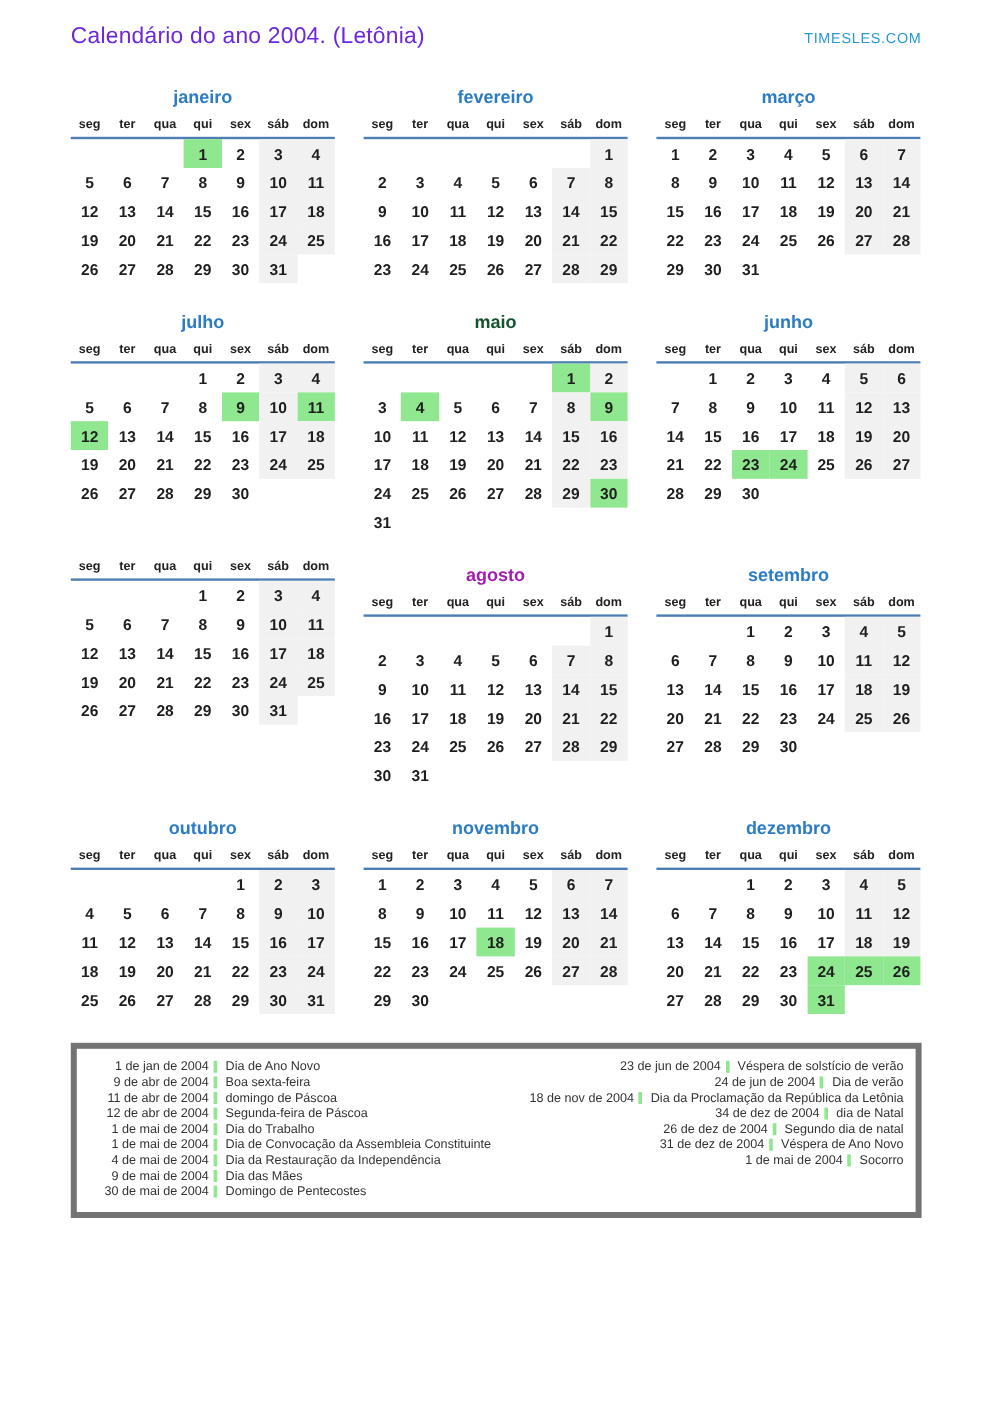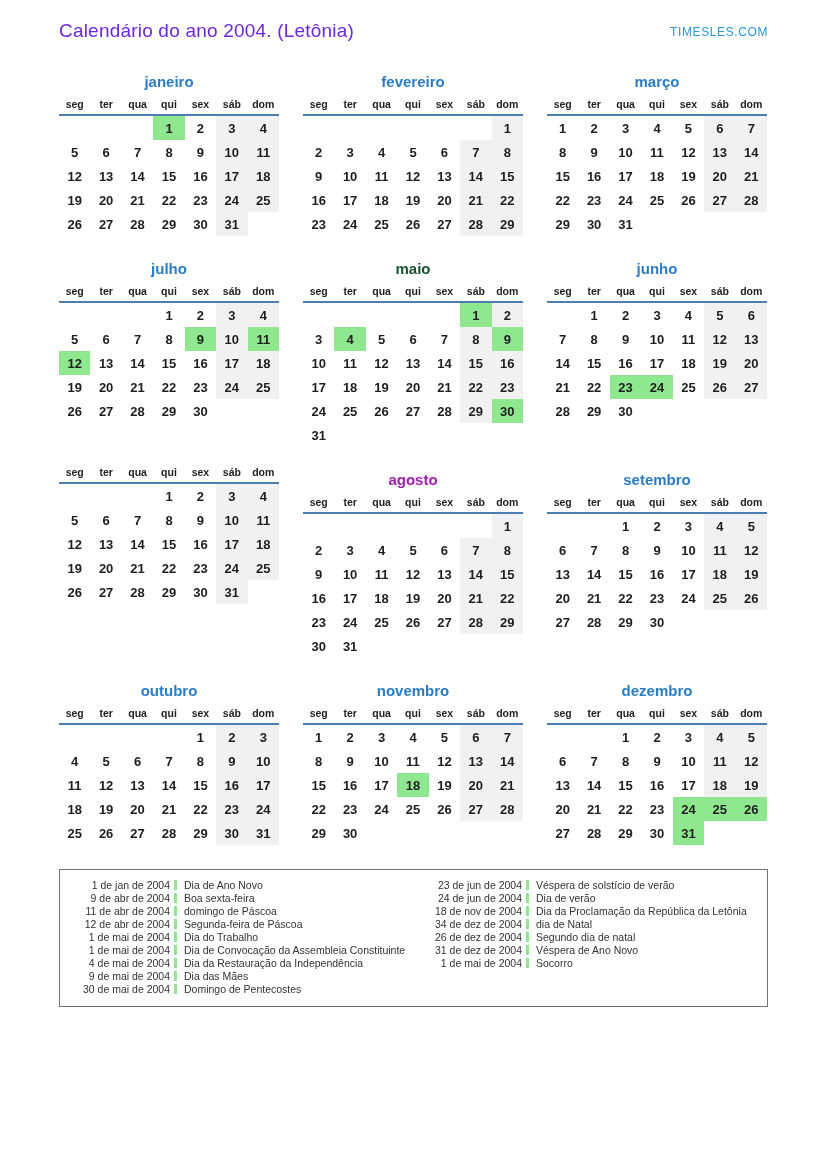--- a/index.html
+++ b/index.html
@@ -34,26 +34,26 @@
   .dow { text-align:center; font-size:10.5px; color:#222222; }
   .days { display:grid; grid-template-columns:repeat(7,1fr); grid-auto-rows:24px; }
   .cell {
     display:flex; align-items:center; justify-content:center;
     font-size:13px; color:#1e1e1e;
   }
   .cell.weekend { background:#f1f1f1; }
   .cell.holiday { background:#8fe78f; }
   .legend {
     position:absolute; left:59px; top:869px; width:709px;
-    border:1px solid #737373; background:#ffffff;
+    border:5px solid #737373; background:#ffffff;
     padding:8px 10px 11px 10px; display:flex;
   }
   .legend-col { display:flex; flex-direction:column; }
   .legend-col.left { width:352px; }
-  .legend-col.right { flex:1; }
+  .legend-col.right { flex:1;align-items:flex-end; }
   .legend-row { display:flex; align-items:center; height:13px; }
   .l-date {
     width:100px; text-align:right; font-size:10.5px; color:#333333; white-space:nowrap;
   }
   .l-bar { width:3px; height:10px; background:#8fe78f; margin:0 7px 0 4px; flex:none; }
   .l-label { font-size:10.5px; color:#333333; white-space:nowrap; }
 </style>
 </head>
 <body>
 

